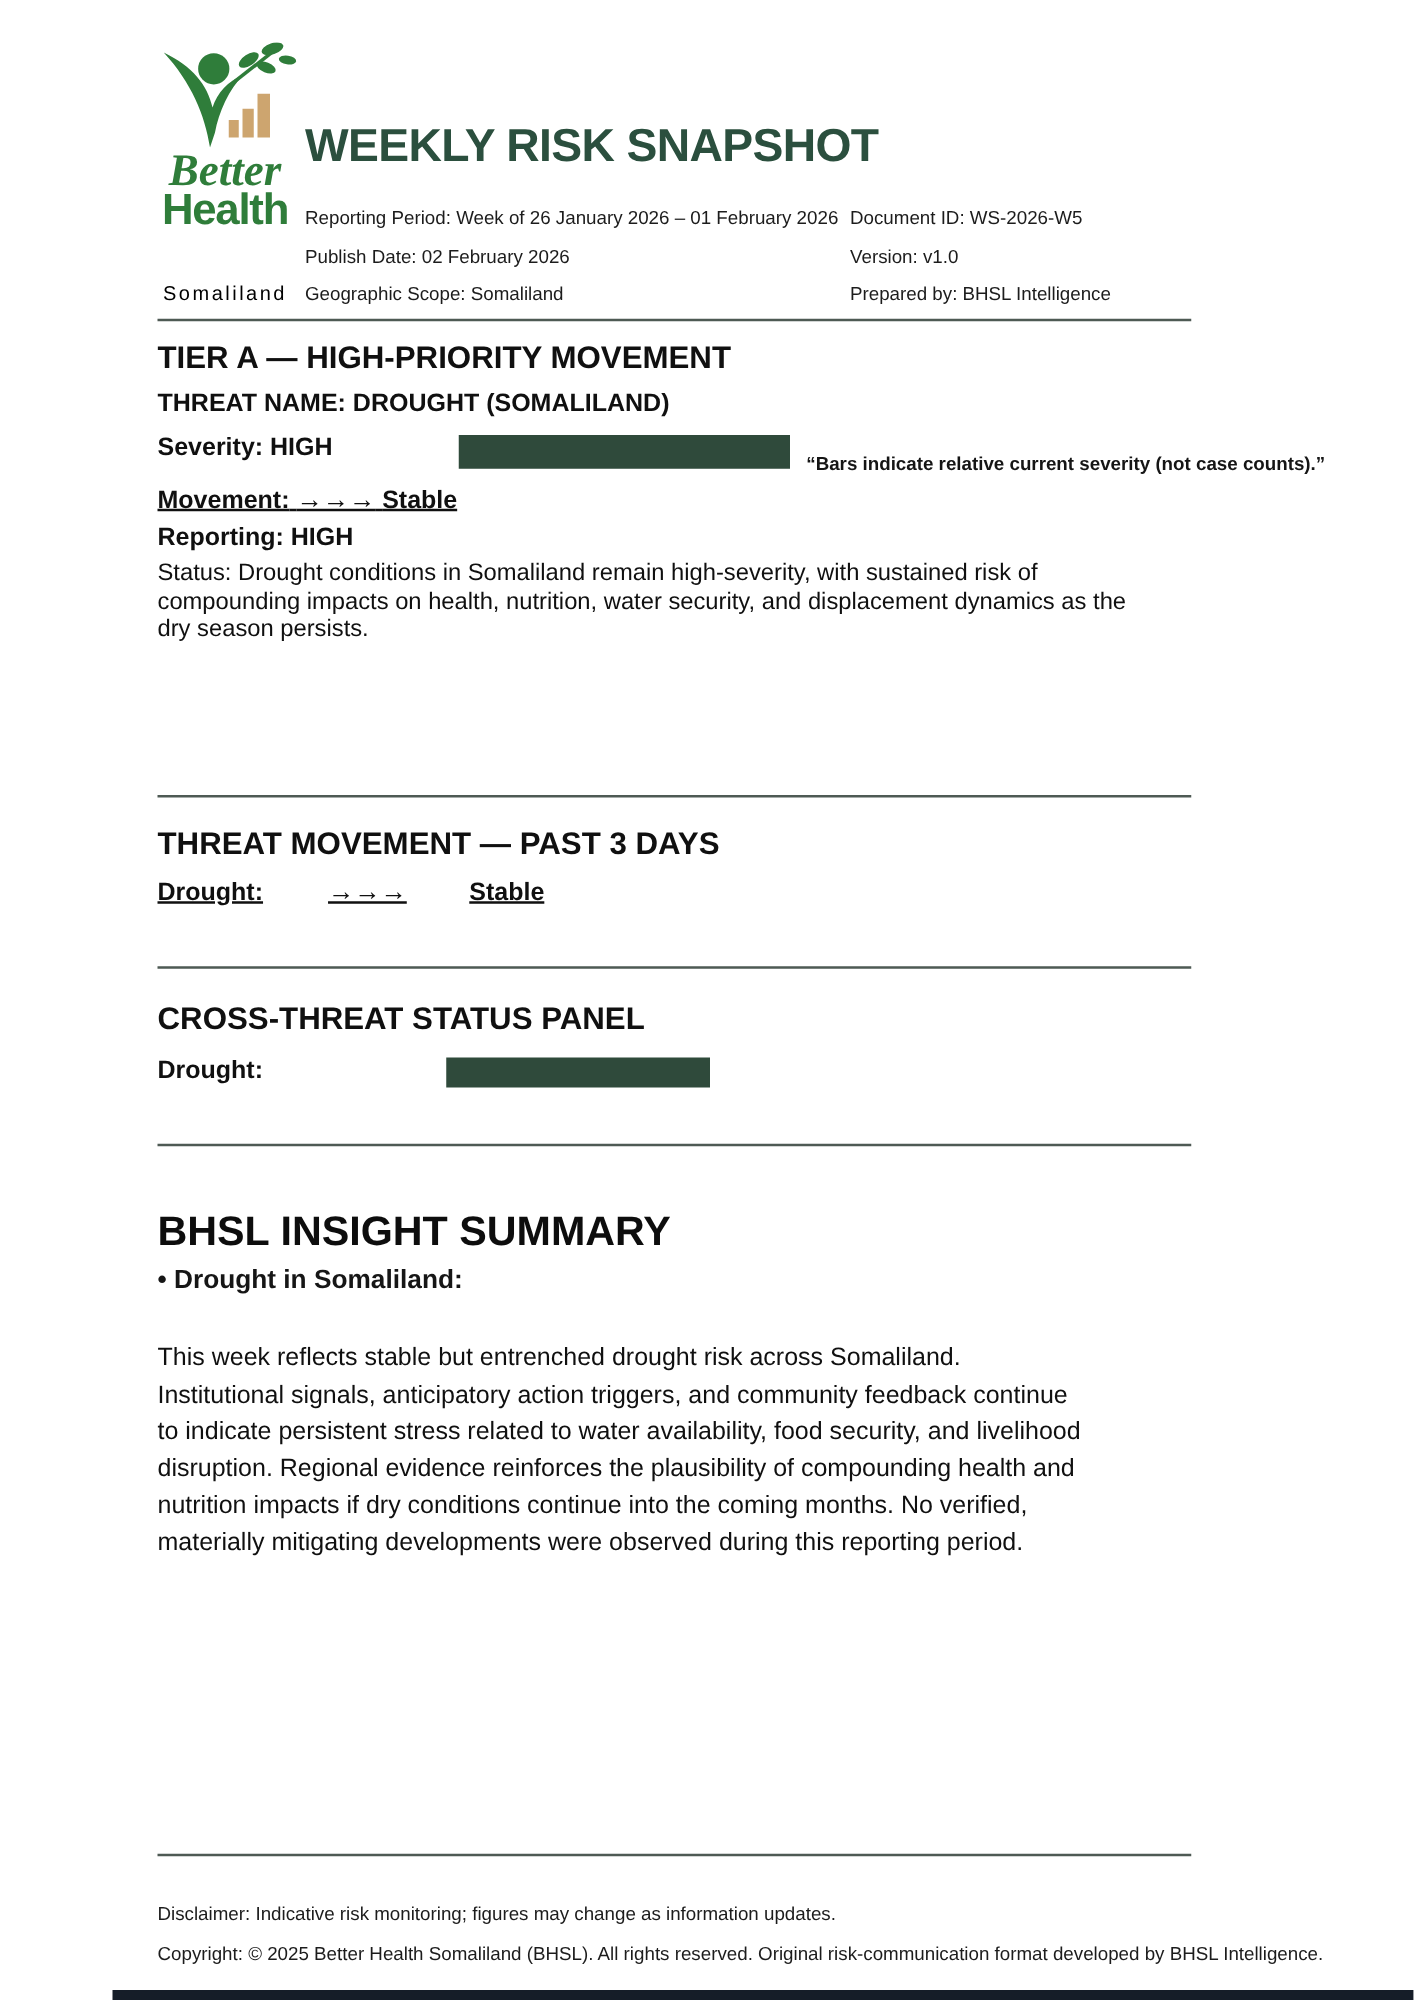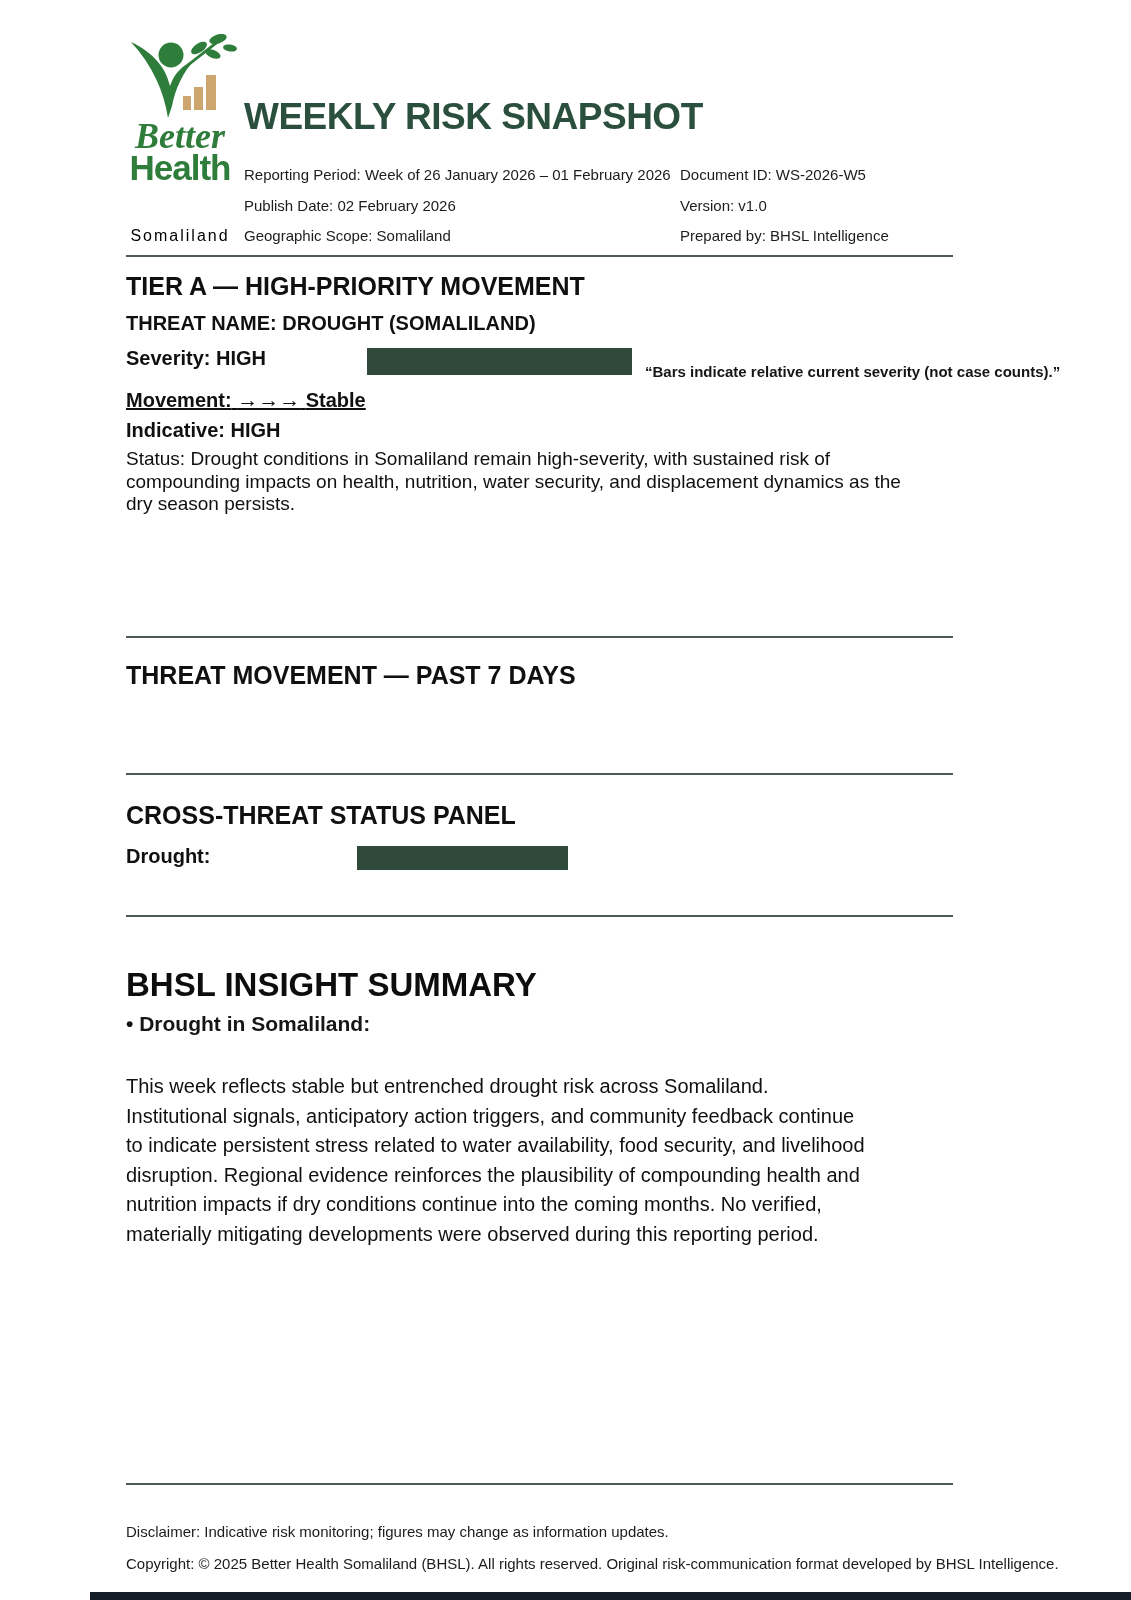--- a/index.html
+++ b/index.html
@@ -81,28 +81,29 @@
   <div class="rule" style="top:255px;"></div>
 
   <div class="h-section" style="top:272px;">TIER A — HIGH-PRIORITY MOVEMENT</div>
   <div class="h-sub" style="top:312px;">THREAT NAME: DROUGHT (SOMALILAND)</div>
   <div class="h-sub" style="top:347px;">Severity: HIGH</div>
   <div class="bar" style="left: 367px; top: 348px; width: 265px; height: 27px; background: rgb(47, 74, 59);"></div>
   <div class="note">“Bars indicate relative current severity (not case counts).”</div>
 
   <div class="inline-row" style="top:388px;"><span>Movement:</span> <span class="arrows">→→→</span> <span>Stable</span></div>
 
-  <div class="h-sub" style="top:419px;">Indicative: HIGH</div>
+  <div class="h-sub" style="top:419px;">Reporting: HIGH</div>
   <div class="body-text" id="status">Status: Drought conditions in Somaliland remain high-severity, with sustained risk of
 compounding impacts on health, nutrition, water security, and displacement dynamics as the
 dry season persists.</div>
 
   <div class="rule" style="top:636px;"></div>
 
-  <div class="h-section" style="top:661px;">THREAT MOVEMENT — PAST 7 DAYS</div>
+  <div class="h-section" style="top:661px;">THREAT MOVEMENT — PAST 3 DAYS</div>
+  <div class="inline-row" style="top:702px;"><span>Drought:</span><span class="arrows" style="margin-left:52px;">→→→</span><span style="margin-left:50px;">Stable</span></div>
 
   <div class="rule" style="top:773px;"></div>
 
   <div class="h-section" style="top:801px;">CROSS-THREAT STATUS PANEL</div>
   <div class="h-sub" style="top:845px;">Drought:</div>
   <div class="bar" style="left: 357px; top: 846px; width: 211px; height: 24px; background: rgb(47, 74, 59);"></div>
 
   <div class="rule" style="top:915px;"></div>
 
   <div id="ins-h">BHSL INSIGHT SUMMARY</div>

